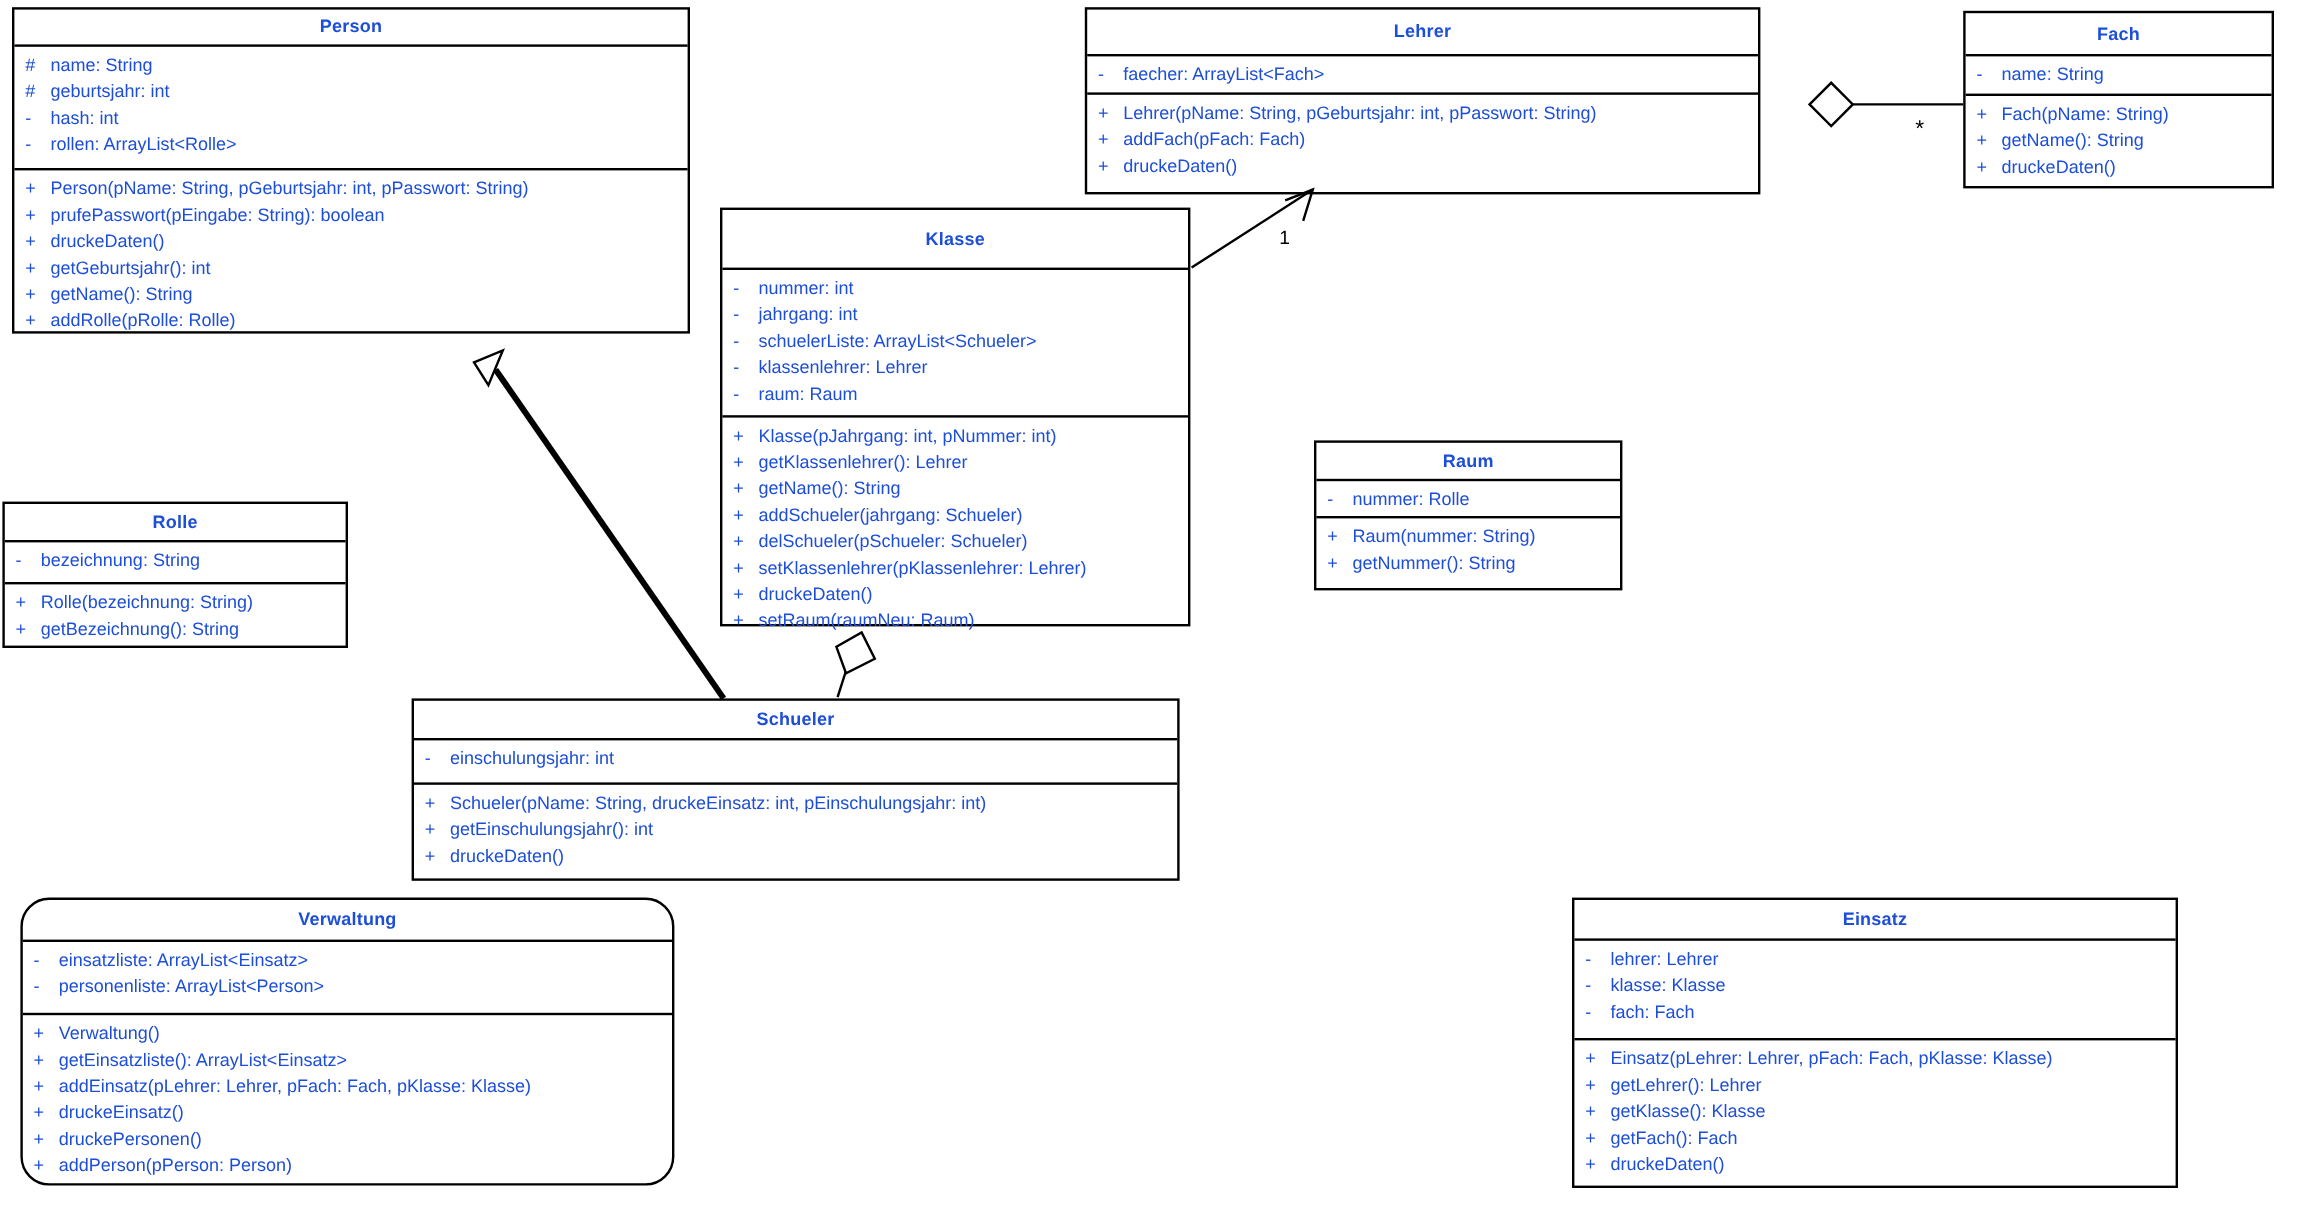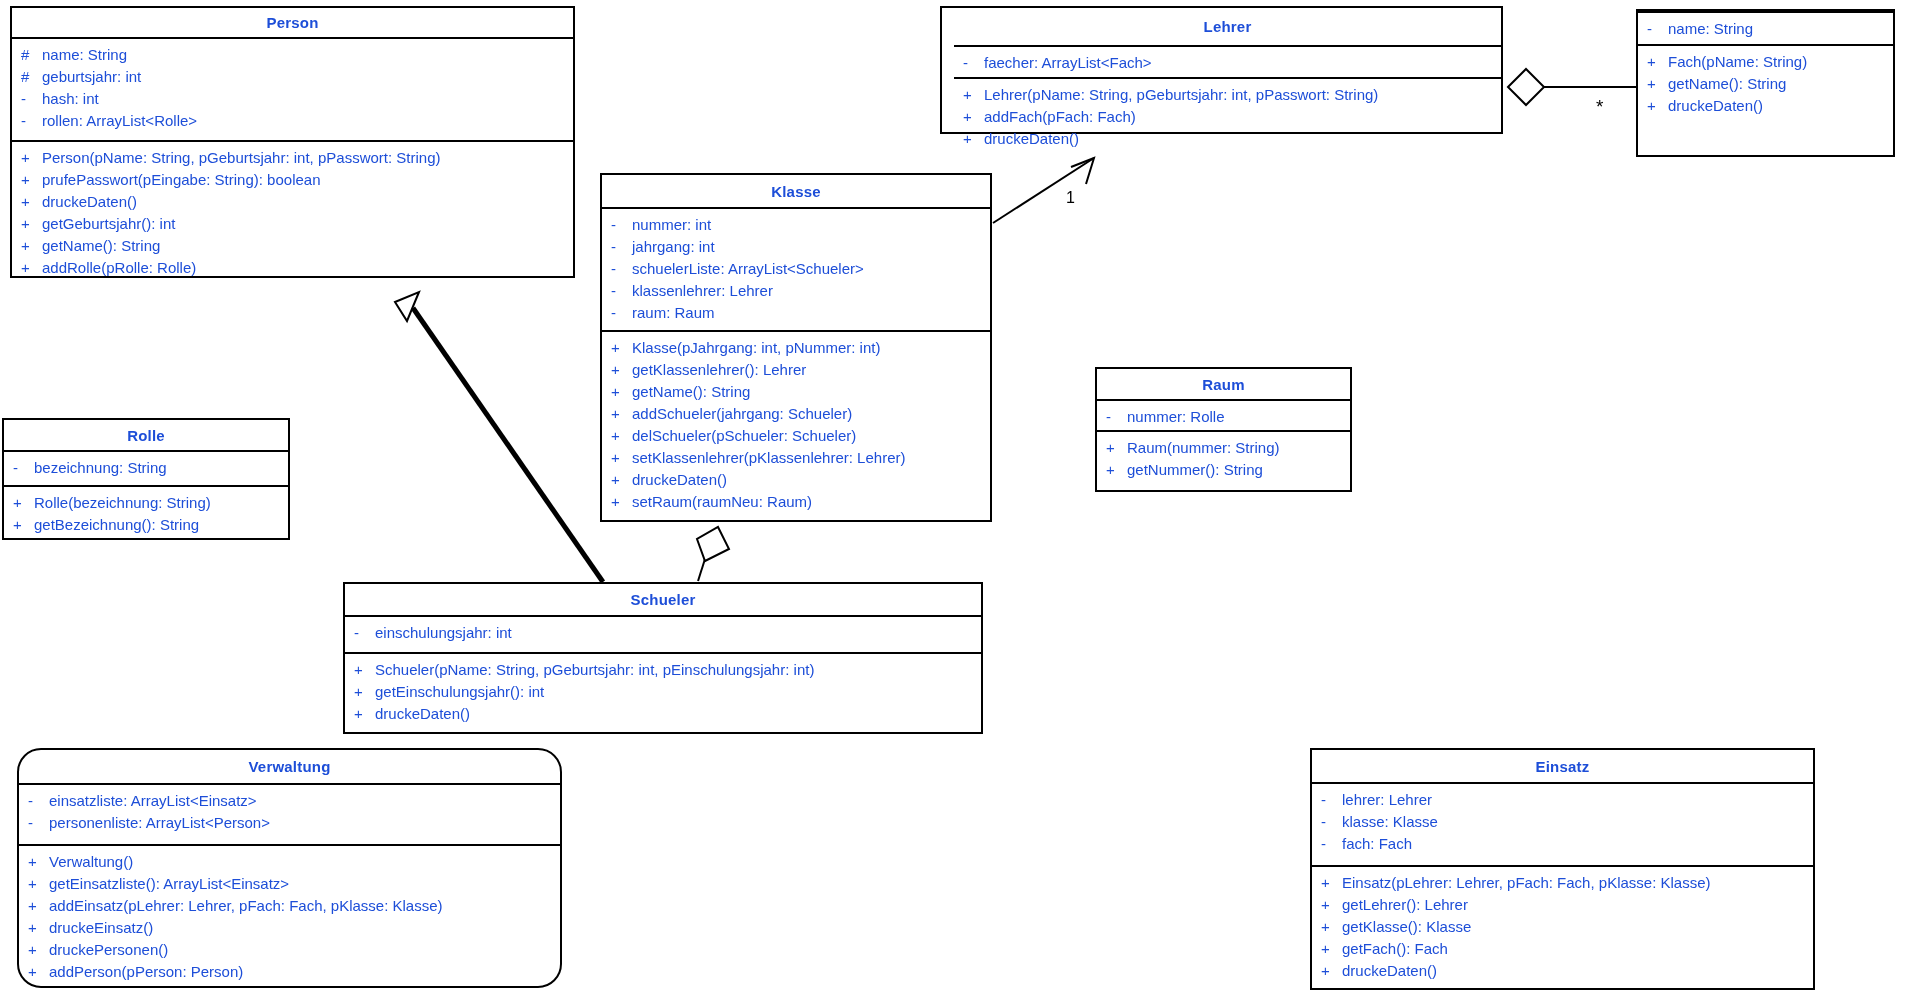--- a/index.html
+++ b/index.html
@@ -104,21 +104,21 @@
         <div class="uml-row">
           <div class="uml-vis">+</div>
           <div>getName(): String</div>
         </div>
         <div class="uml-row">
           <div class="uml-vis">+</div>
           <div>addRolle(pRolle: Rolle)</div>
         </div>
       </div>
     </div>
-    <div class="uml-class" style="left: 940px; top: 6px; width: 563px; height: 128px; border-color: rgb(0, 0, 0); padding-left: 12px;">
+    <div class="uml-class" style="left: 904px; top: 6px; width: 563px; height: 156px; border-color: rgb(0, 0, 0);">
       <div class="uml-header" style="height: 37px;">Lehrer</div>
       <div class="uml-section" style="height: 32px; border-top-color: rgb(0, 0, 0);">
         <div class="uml-row">
           <div class="uml-vis">-</div>
           <div>faecher: ArrayList&lt;Fach&gt;</div>
         </div>
       </div>
       <div class="uml-section" style="height: 80px; border-top-color: rgb(0, 0, 0);">
         <div class="uml-row">
           <div class="uml-vis">+</div>
@@ -128,20 +128,21 @@
           <div class="uml-vis">+</div>
           <div>addFach(pFach: Fach)</div>
         </div>
         <div class="uml-row">
           <div class="uml-vis">+</div>
           <div>druckeDaten()</div>
         </div>
       </div>
     </div>
     <div class="uml-class" style="left: 1636px; top: 9px; width: 259px; height: 148px; border-color: rgb(0, 0, 0);">
+      <div class="uml-header" style="height: 34px;">Fach</div>
       <div class="uml-section" style="height: 33px; border-top-color: rgb(0, 0, 0);">
         <div class="uml-row">
           <div class="uml-vis">-</div>
           <div>name: String</div>
         </div>
       </div>
       <div class="uml-section" style="height: 81px; border-top-color: rgb(0, 0, 0);">
         <div class="uml-row">
           <div class="uml-vis">+</div>
           <div>Fach(pName: String)</div>
@@ -150,21 +151,21 @@
           <div class="uml-vis">+</div>
           <div>getName(): String</div>
         </div>
         <div class="uml-row">
           <div class="uml-vis">+</div>
           <div>druckeDaten()</div>
         </div>
       </div>
     </div>
     <div class="uml-class" style="left: 600px; top: 173px; width: 392px; height: 349px; border-color: rgb(0, 0, 0);">
-      <div class="uml-header" style="height: 32px;">Klasse</div>
+      <div class="uml-header" style="height: 48px;">Klasse</div>
       <div class="uml-section" style="height: 123px; border-top-color: rgb(0, 0, 0);">
         <div class="uml-row">
           <div class="uml-vis">-</div>
           <div>nummer: int</div>
         </div>
         <div class="uml-row">
           <div class="uml-vis">-</div>
           <div>jahrgang: int</div>
         </div>
         <div class="uml-row">
@@ -257,21 +258,21 @@
       <div class="uml-header" style="height: 31px;">Schueler</div>
       <div class="uml-section" style="height: 37px; border-top-color: rgb(0, 0, 0);">
         <div class="uml-row">
           <div class="uml-vis">-</div>
           <div>einschulungsjahr: int</div>
         </div>
       </div>
       <div class="uml-section" style="height: 84px; border-top-color: rgb(0, 0, 0);">
         <div class="uml-row">
           <div class="uml-vis">+</div>
-          <div>Schueler(pName: String, pGeburtsjahr: int, pEinschulungsjahr: int)</div>
+          <div>Schueler(pName: String, druckeEinsatz: int, pEinschulungsjahr: int)</div>
         </div>
         <div class="uml-row">
           <div class="uml-vis">+</div>
           <div>getEinschulungsjahr(): int</div>
         </div>
         <div class="uml-row">
           <div class="uml-vis">+</div>
           <div>druckeDaten()</div>
         </div>
       </div>

